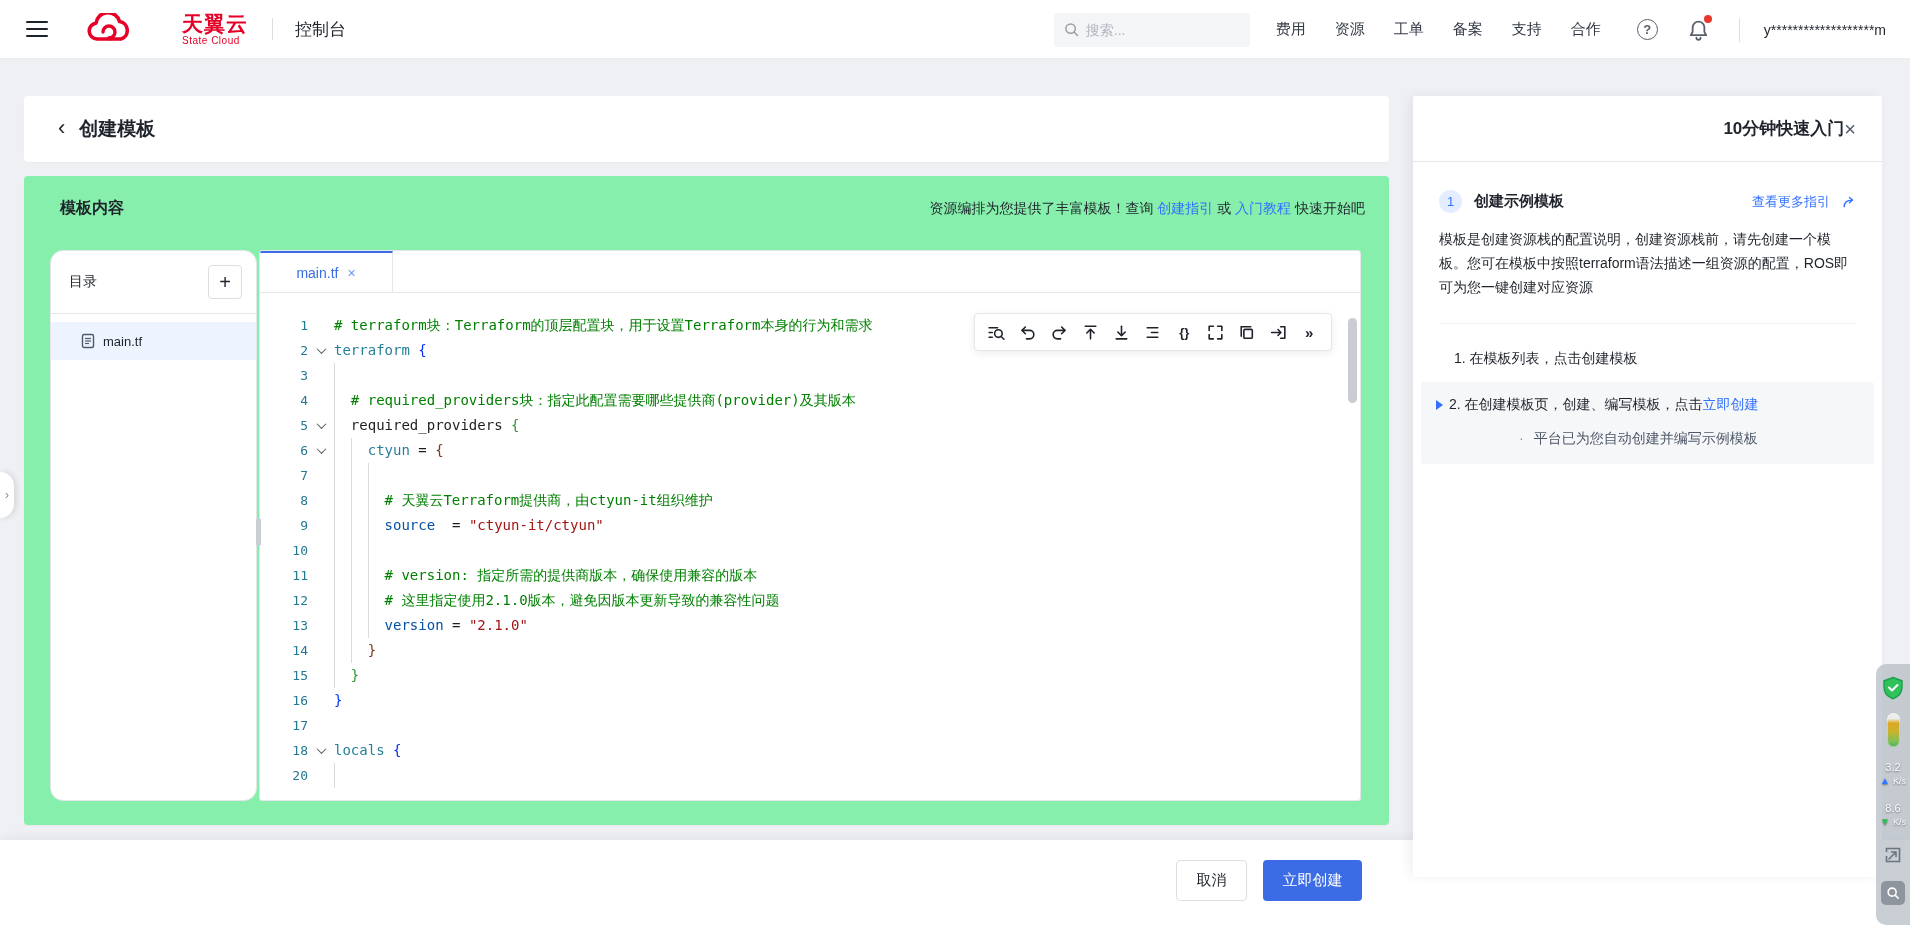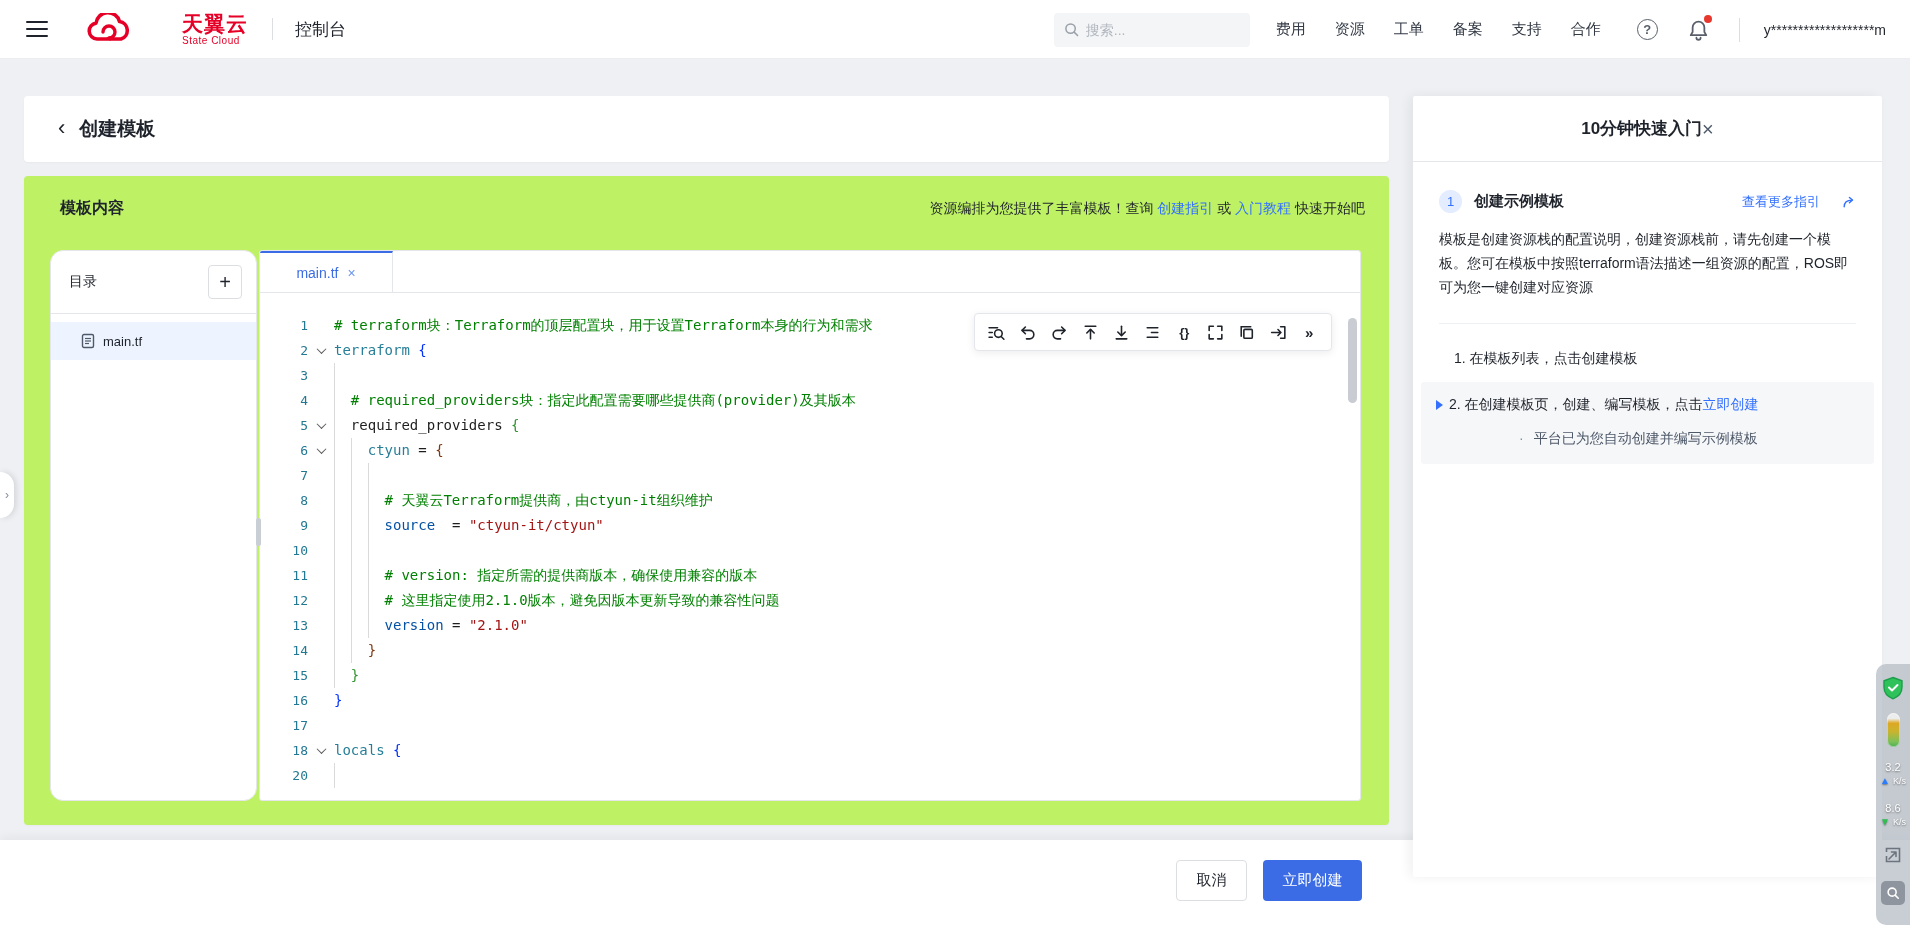--- a/index.html
+++ b/index.html
@@ -30,21 +30,21 @@
   .red-dot { position:absolute; right:-3px; top:-4px; width:8px; height:8px; background:#e8382d; border-radius:50%; }
   .hdr-divider2 { width:1px; height:24px; background:#dcdee2; margin-right:24px; }
   .username { font-size:14px; color:#1f232b; cursor:pointer; }
 
   
   .title-card { position:absolute; left:24px; top:96px; width:1365px; height:66px; background:#fff; border-radius:4px;
                 display:flex; align-items:center; box-shadow:0 1px 2px rgba(0,0,0,.03); }
   .back-btn { font-size:22px; color:#1f232b; margin:0 14px 0 34px; cursor:pointer; line-height:1; transform:translateY(-1px); }
   .page-title { font-size:19px; font-weight:bold; color:#1f232b; }
 
-  .content-card { position:absolute; left:24px; top:176px; width:1365px; height:649px; background:#bef264; border-radius:4px;
+  .content-card { position:absolute; left:24px; top:176px; width:1365px; height:649px; background:#86efac; border-radius:4px;
                   box-shadow:0 1px 2px rgba(0,0,0,.03); }
   .section-title { position:absolute; left:36px; top:22px; font-size:16px; font-weight:bold; color:#1f232b; }
   .section-hint { position:absolute; right:24px; top:24px; font-size:14px; color:#1f232b; }
   .section-hint a { color:#3370ff; text-decoration:none; cursor:pointer; }
 
   
   .tree { position:absolute; left:26px; top:74px; width:207px; height:551px; border:1px solid #e5e6eb; border-radius:13px; background:#fff; }
   .tree-head { height:63px; border-bottom:1px solid #e5e6eb; display:flex; align-items:center; justify-content:space-between; padding:0 14px 0 18px; }
   .tree-title { font-size:14px; color:#1f232b; }
   .add-btn { width:34px; height:34px; border:1px solid #dcdee2; border-radius:4px; background:#fff; font-size:20px; color:#1f232b;
@@ -84,28 +84,28 @@
   .footer-bar { position:absolute; left:0; top:840px; width:1910px; height:85px; background:#fff;
                 box-shadow:0 -3px 10px rgba(0,0,0,.05); z-index:4; }
   .btn-cancel { position:absolute; left:1176px; top:20px; width:71px; height:41px; background:#fff; border:1px solid #dcdee2;
                 border-radius:4px; font-size:15px; color:#1f232b; cursor:pointer; font-family:"Liberation Sans",sans-serif; }
   .btn-primary { position:absolute; left:1263px; top:20px; width:99px; height:41px; background:#3b6ce5; border:none;
                  border-radius:4px; font-size:15px; color:#fff; cursor:pointer; font-family:"Liberation Sans",sans-serif; }
 
   
   .drawer { position:absolute; left:1413px; top:96px; width:469px; height:781px; background:#fff; z-index:10;
             box-shadow:-4px 0 12px rgba(0,0,0,.06); border-radius:2px; }
-  .drawer-head { height:66px; border-bottom:1px solid #e5e6eb; display:flex; align-items:center; justify-content:center; padding:0 26px; }
+  .drawer-head { height:66px; border-bottom:1px solid #e5e6eb; display:flex; align-items:center; justify-content:flex-end; padding:0 26px; }
   .drawer-title { font-size:17px; font-weight:bold; color:#1f232b; }
   .drawer-close { font-size:20px; color:#4e5969; cursor:pointer; line-height:1; }
   .step-row { display:flex; align-items:center; margin:28px 26px 0 26px; }
   .step-badge { width:23px; height:23px; border-radius:50%; background:#e3edff; color:#3370ff; font-size:13px;
                 display:flex; align-items:center; justify-content:center; flex:none; }
   .step-title { font-size:15px; font-weight:bold; color:#1f232b; margin-left:12px; flex:1; }
-  .more-link { font-size:13px; color:#3370ff; cursor:pointer; display:flex; align-items:center; gap:22px; }
+  .more-link { font-size:13px; color:#3370ff; cursor:pointer; display:flex; align-items:center; gap:12px; }
   .drawer-desc { margin:14px 26px 0 26px; font-size:14px; color:#1f232b; line-height:24px; }
   .drawer-divider { margin:24px 26px 0 26px; border-top:1px solid #eef0f3; }
   .qs-step1 { margin:26px 0 0 41px; font-size:14px; color:#1f232b; }
   .qs-step2 { margin:14px 8px 0 8px; background:#f6f7f9; border-radius:3px; padding:14px 12px 12px 12px; }
   .qs-step2-row { display:flex; align-items:center; font-size:14px; color:#1f232b; }
   .tri { width:0; height:0; border-left:7px solid #3370ff; border-top:5px solid transparent; border-bottom:5px solid transparent; margin:0 6px 0 3px; flex:none; }
   .qs-step2-row a { color:#3370ff; text-decoration:none; cursor:pointer; }
   .qs-sub { margin:16px 0 4px 86px; font-size:14px; color:#4e5969; }
   .qs-sub .dot { margin-right:10px; color:#86909c; }
 

